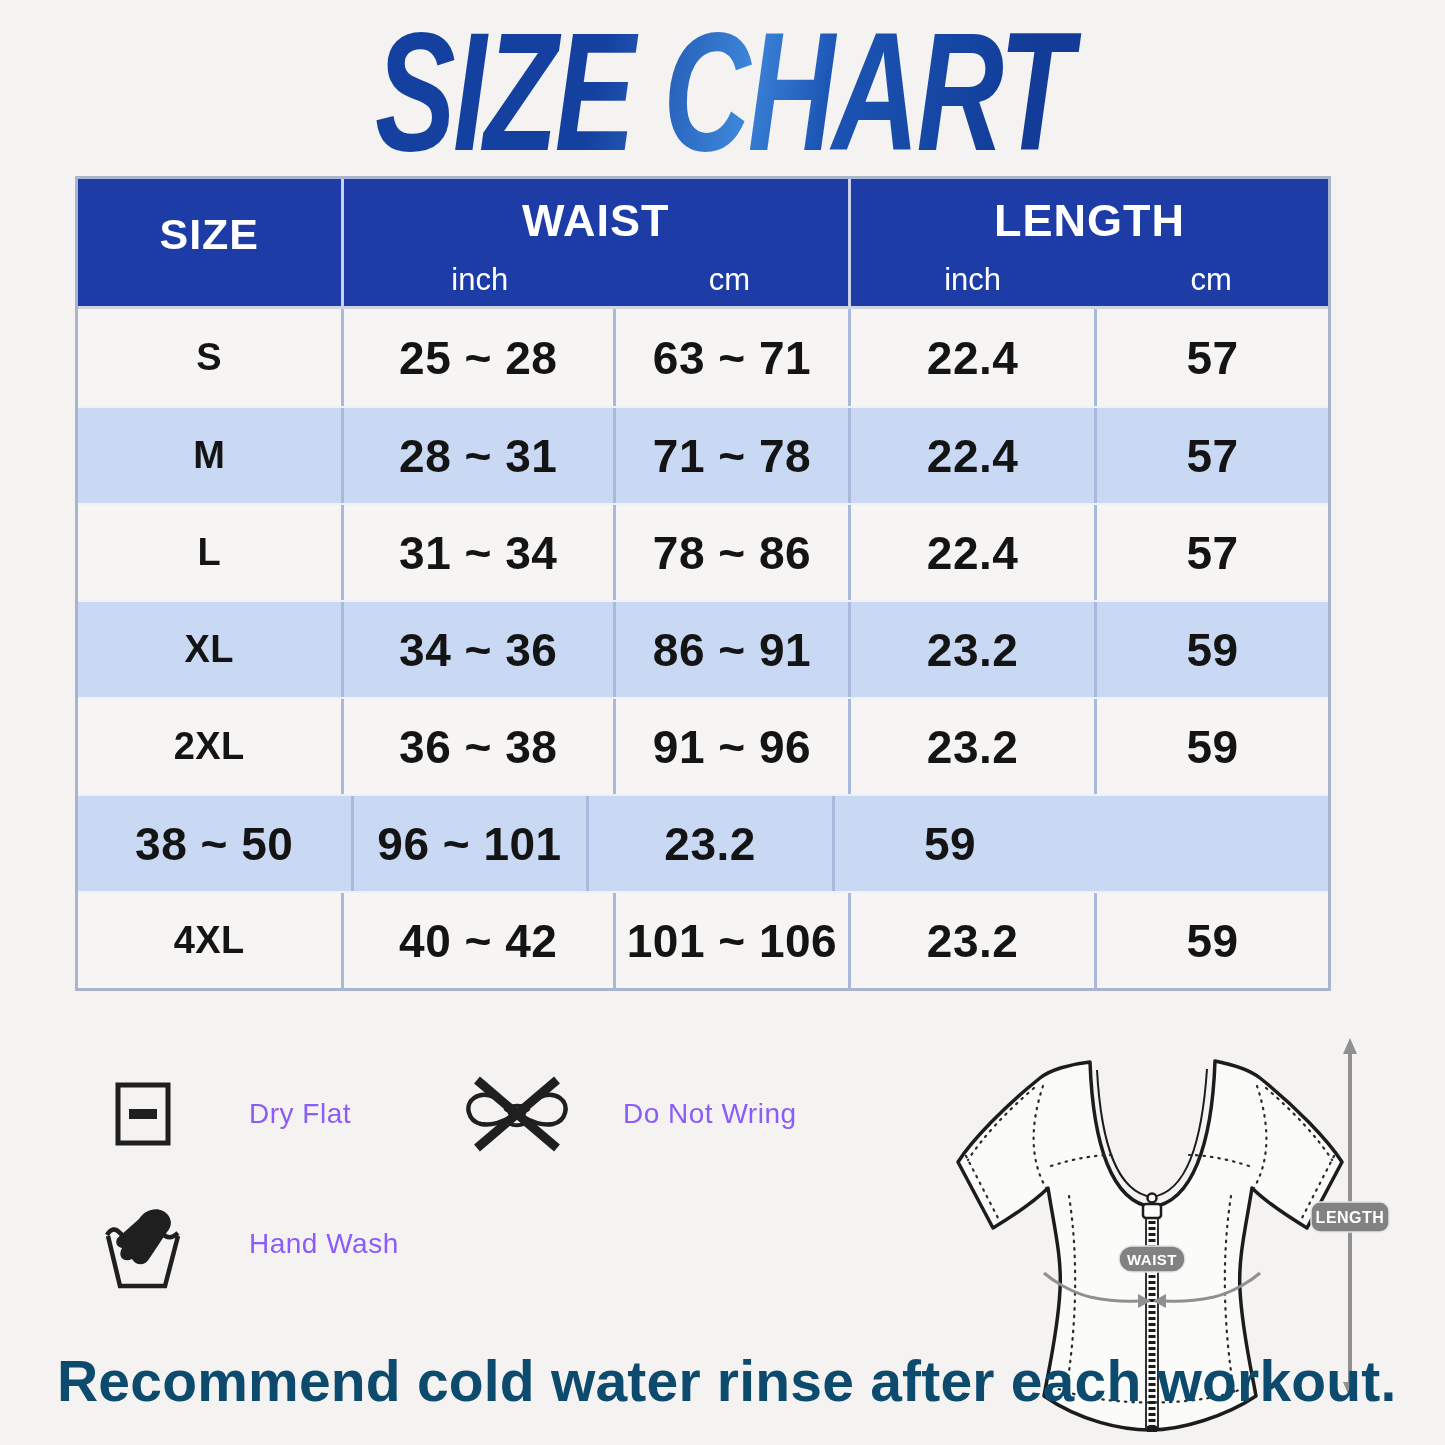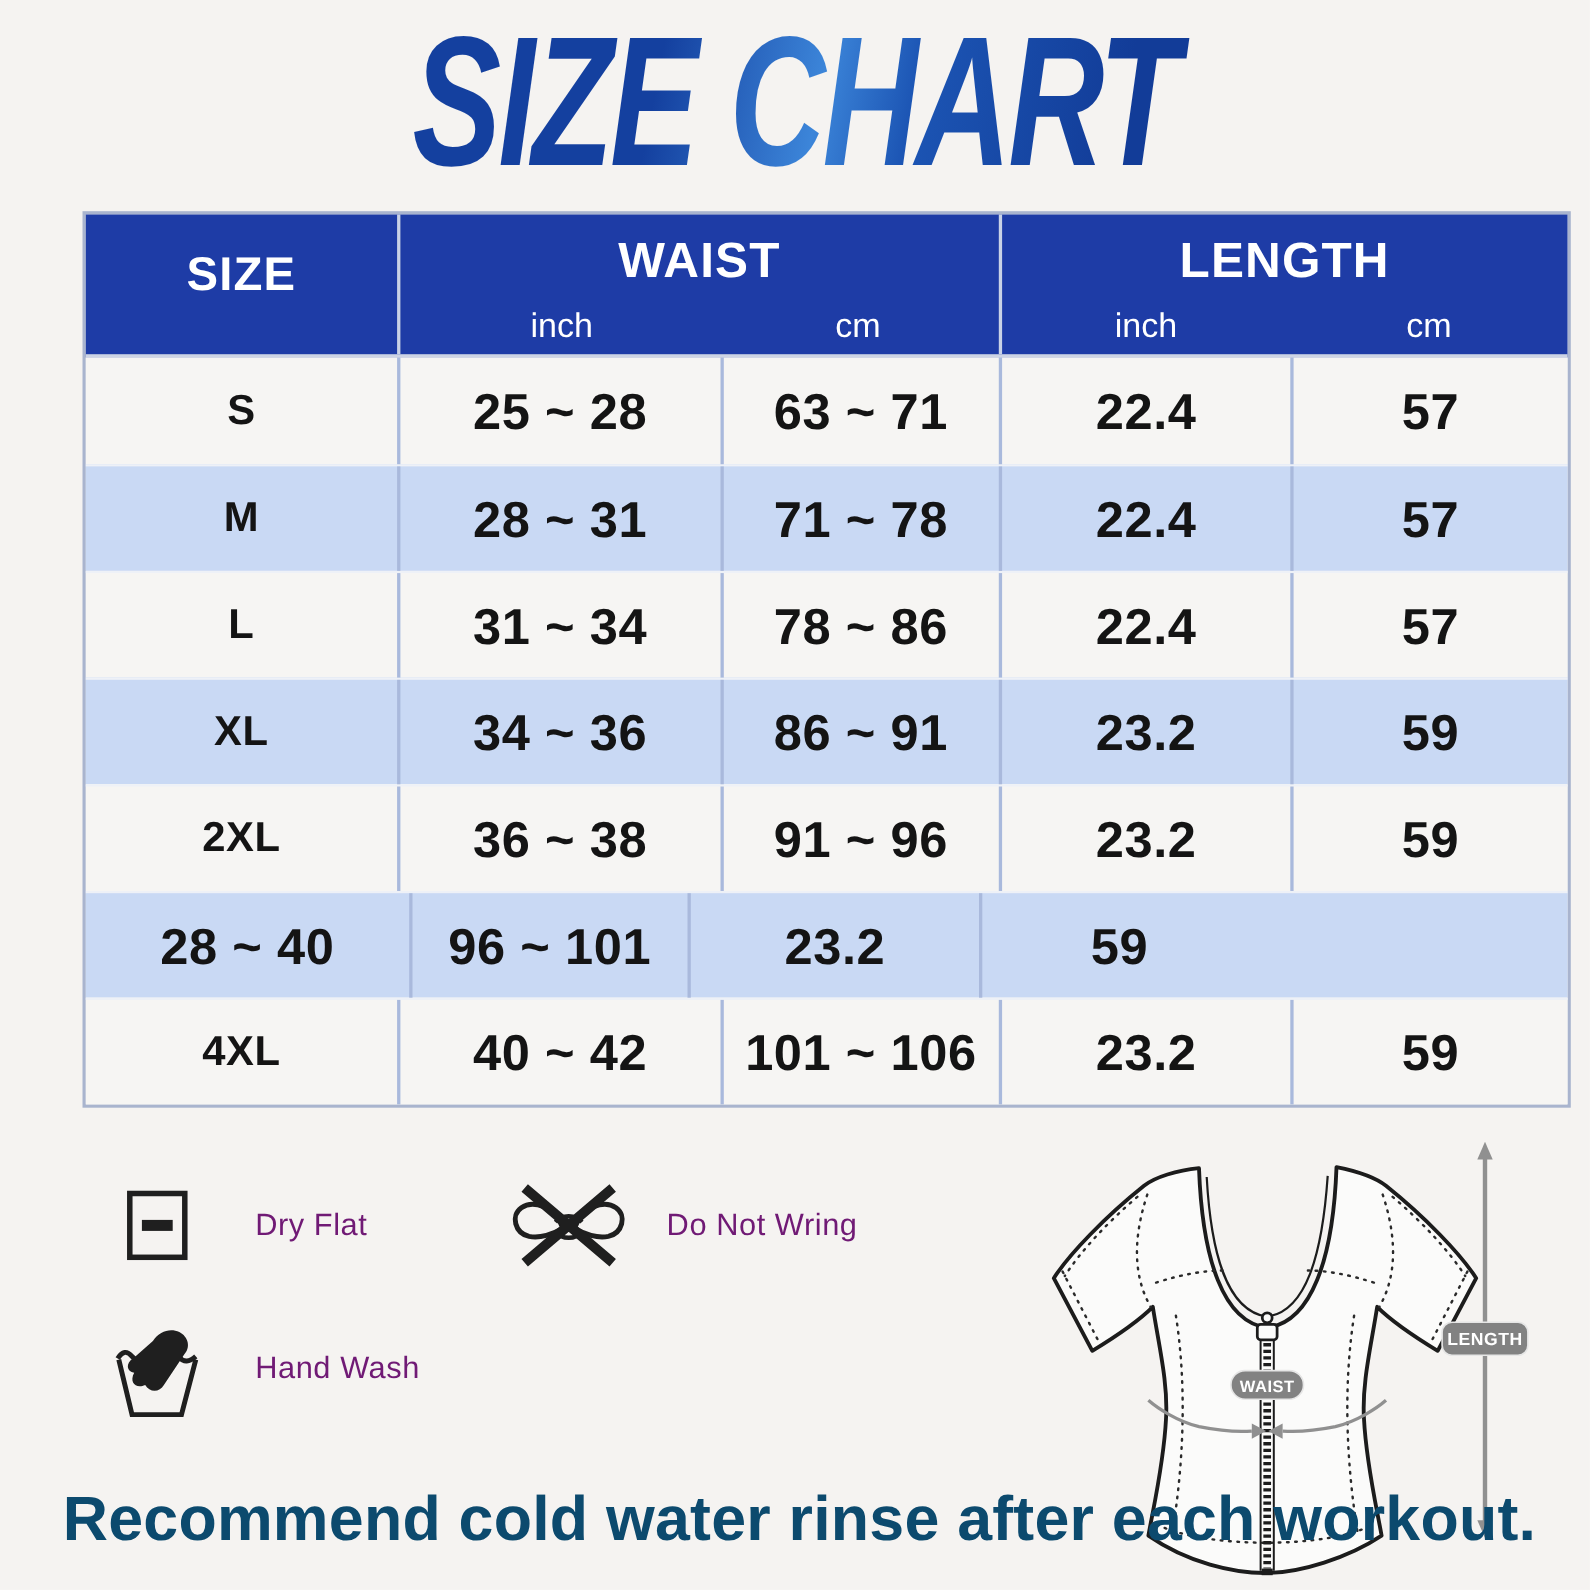--- a/index.html
+++ b/index.html
@@ -15,21 +15,21 @@
     letter-spacing:-4px; line-height:1.0;
     transform:scaleX(0.72); transform-origin:50% 50%;
     background:linear-gradient(105deg,#14409f 0%,#14409f 38%,#3c85d9 52%,#1c55b4 60%,#123c98 78%,#123c98 100%);
     -webkit-background-clip:text; background-clip:text;
     -webkit-text-fill-color:transparent; color:#1745a5;
     white-space:nowrap;
   }
 
   
   .size-table {
-    position:absolute; left:75px; top:192px; width:1353px;
+    position:absolute; left:75px; top:176px; width:1256px;
     border:3px solid #a9b4ce; background:#f6f5f3;
   }
   .thead { display:flex; height:130px; background:#1e3ca6; border-bottom:3px solid #cdd4e4; }
   .th { position:relative; color:#fff; }
   .th + .th { border-left:3px solid #c9d2e6; }
   .th-size { width:21.0%; display:flex; align-items:center; justify-content:center;
              font-size:43px; font-weight:bold; padding-bottom:16px; letter-spacing:1px; }
   .th-group { text-align:center; }
   .th-waist { width:40.6%; }
   .th-length { width:38.4%; }
@@ -44,21 +44,21 @@
   .td { display:flex; align-items:center; justify-content:center;
         font-weight:bold; font-size:46px; color:#141414; letter-spacing:0.5px; }
   .td + .td { border-left:3px solid #a9b9dc; }
   .td-size { width:21.0%; font-size:38px; }
   .td-win { width:21.8%; } .td-wcm { width:18.8%; }
   .td-lin { width:19.7%; } .td-lcm { width:18.7%; }
 
   
   .care-row { position:absolute; height:104px; display:flex; align-items:center; }
   .care-icon-box { width:130px; display:flex; align-items:center; justify-content:center; }
-  .care-label { margin-left:24px; font-size:28px; color:#701a75; letter-spacing:0.5px; white-space:nowrap; }
+  .care-label { margin-left:41px; font-size:28px; color:#8b5cf6; letter-spacing:0.5px; white-space:nowrap; }
   .care-0 { left:78px;  top:1062px; }
   .care-1 { left:452px; top:1062px;text-align:right; }
   .care-2 { left:78px;  top:1192px; }
   .care-3 { left:452px; top:1192px; }
   .care svg, .care-row svg { display:block; }
 
   
   .garment { position:absolute; left:930px; top:1030px; width:515px; height:415px; }
 
   
@@ -120,21 +120,21 @@
         <div class="td td-lcm">59</div>
       </div>
       <div class="trow">
         <div class="td td-size">2XL</div>
         <div class="td td-win">36 ~ 38</div>
         <div class="td td-wcm">91 ~ 96</div>
         <div class="td td-lin">23.2</div>
         <div class="td td-lcm">59</div>
       </div>
       <div class="trow">
-        <div class="td td-win">28 ~ 40</div>
+        <div class="td td-win">38 ~ 50</div>
         <div class="td td-wcm">96 ~ 101</div>
         <div class="td td-lin">23.2</div>
         <div class="td td-lcm">59</div>
       </div>
       <div class="trow">
         <div class="td td-size">4XL</div>
         <div class="td td-win">40 ~ 42</div>
         <div class="td td-wcm">101 ~ 106</div>
         <div class="td td-lin">23.2</div>
         <div class="td td-lcm">59</div>

